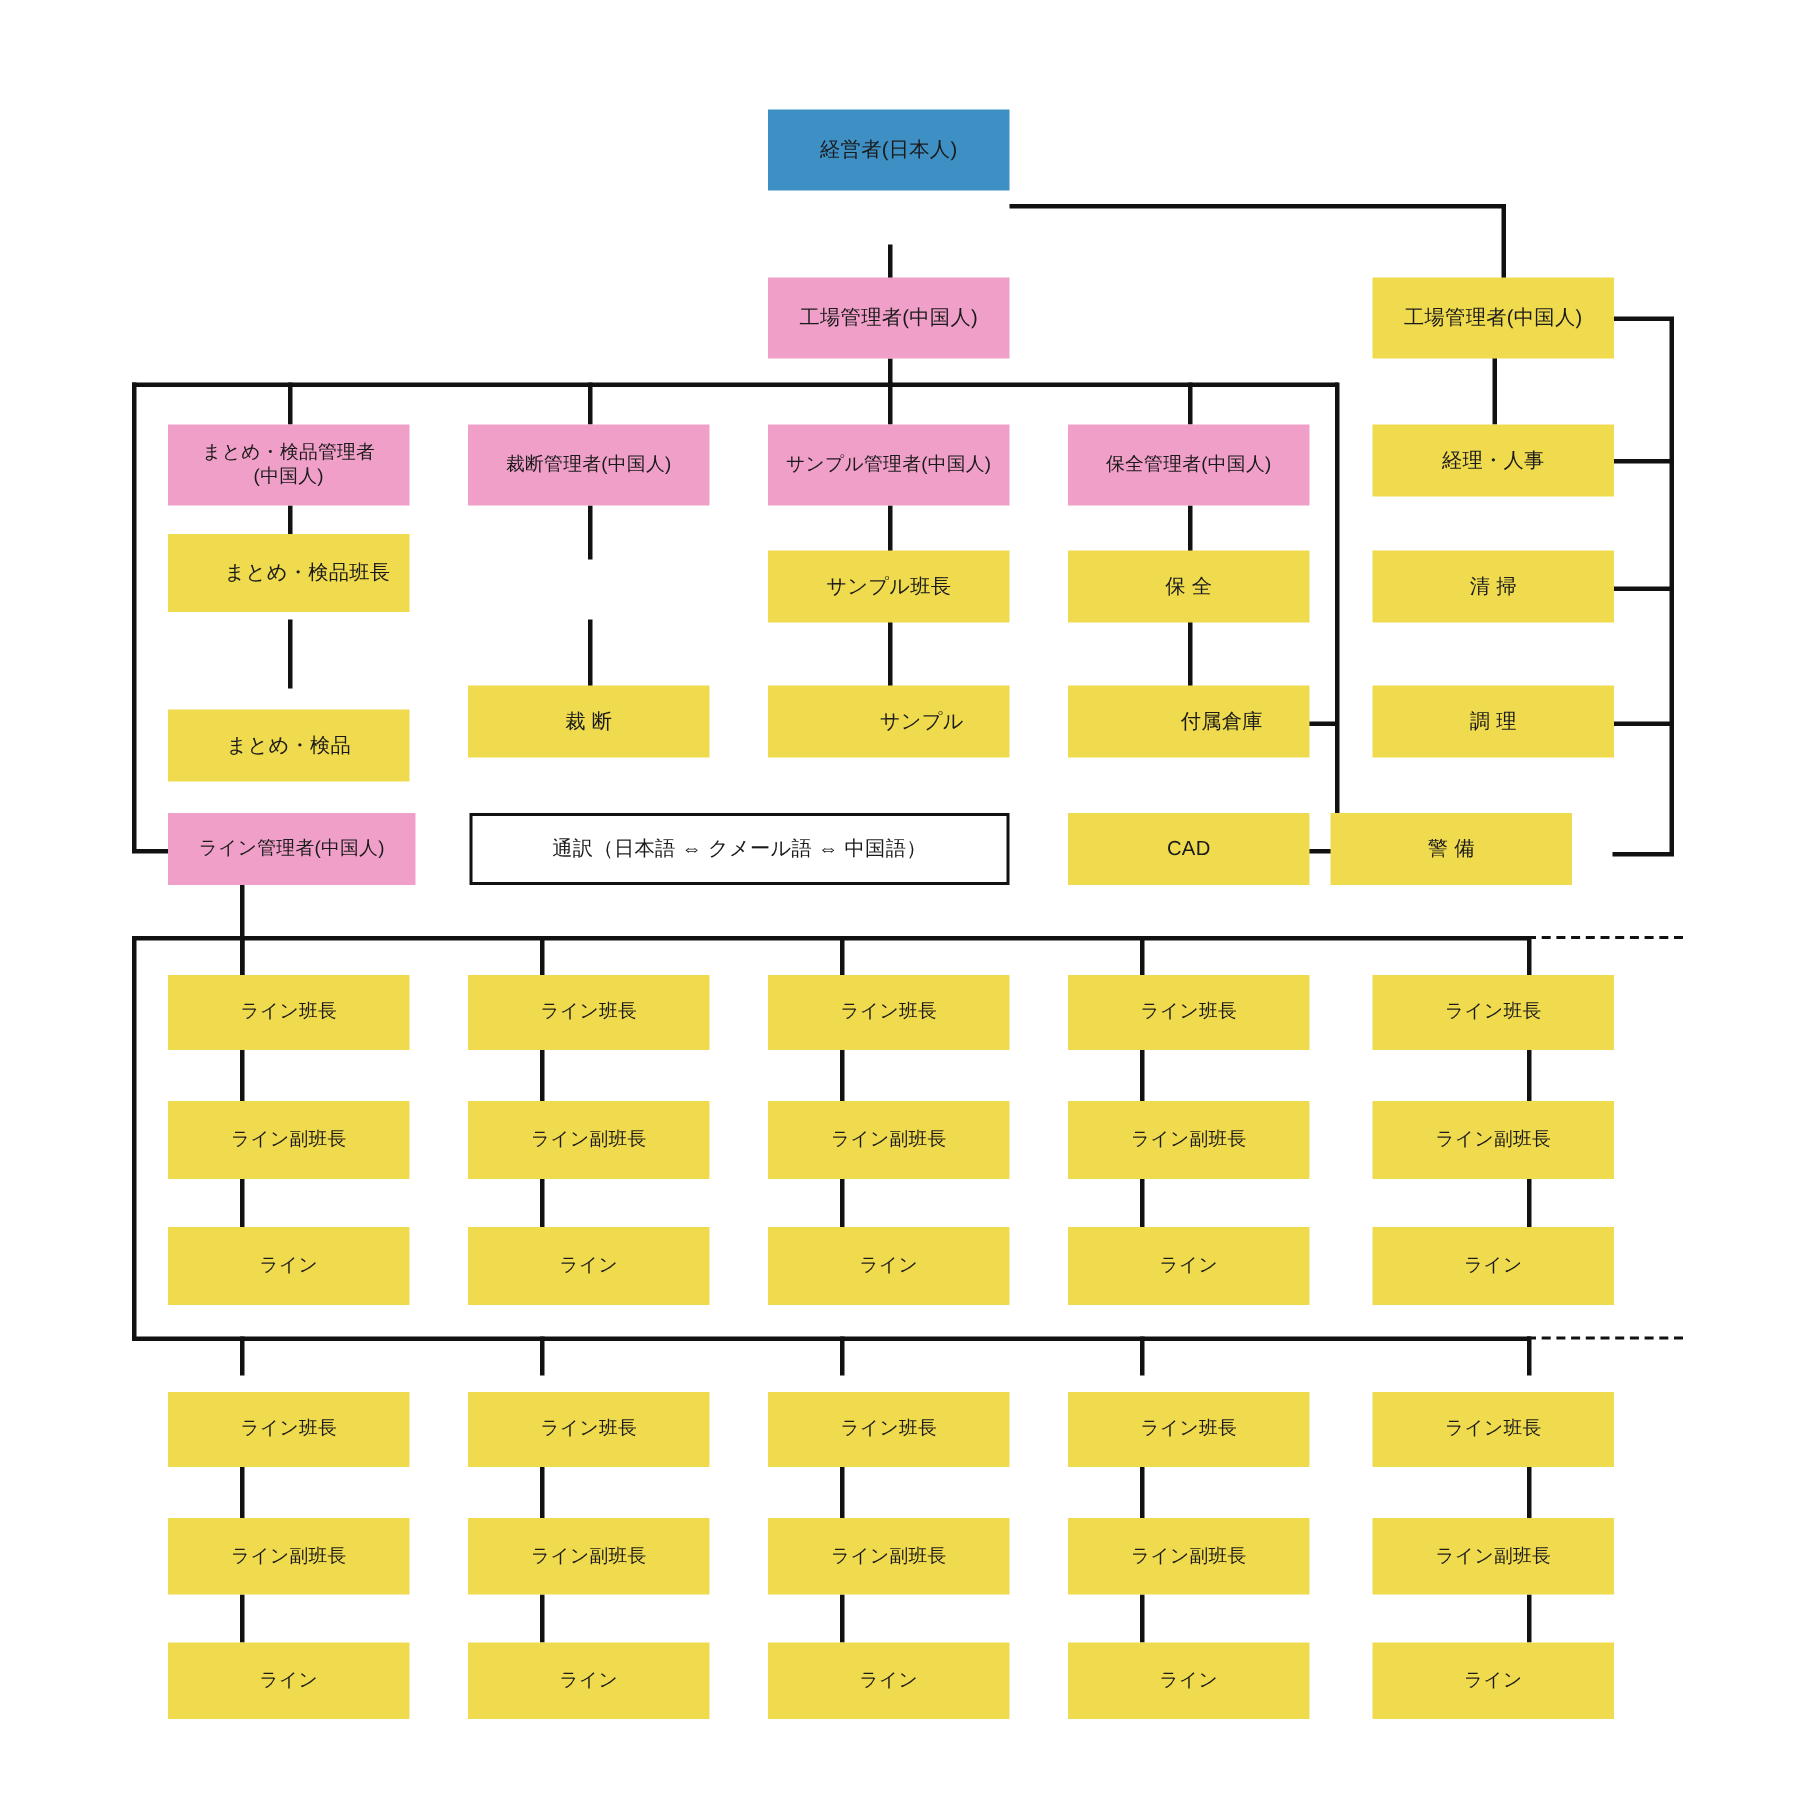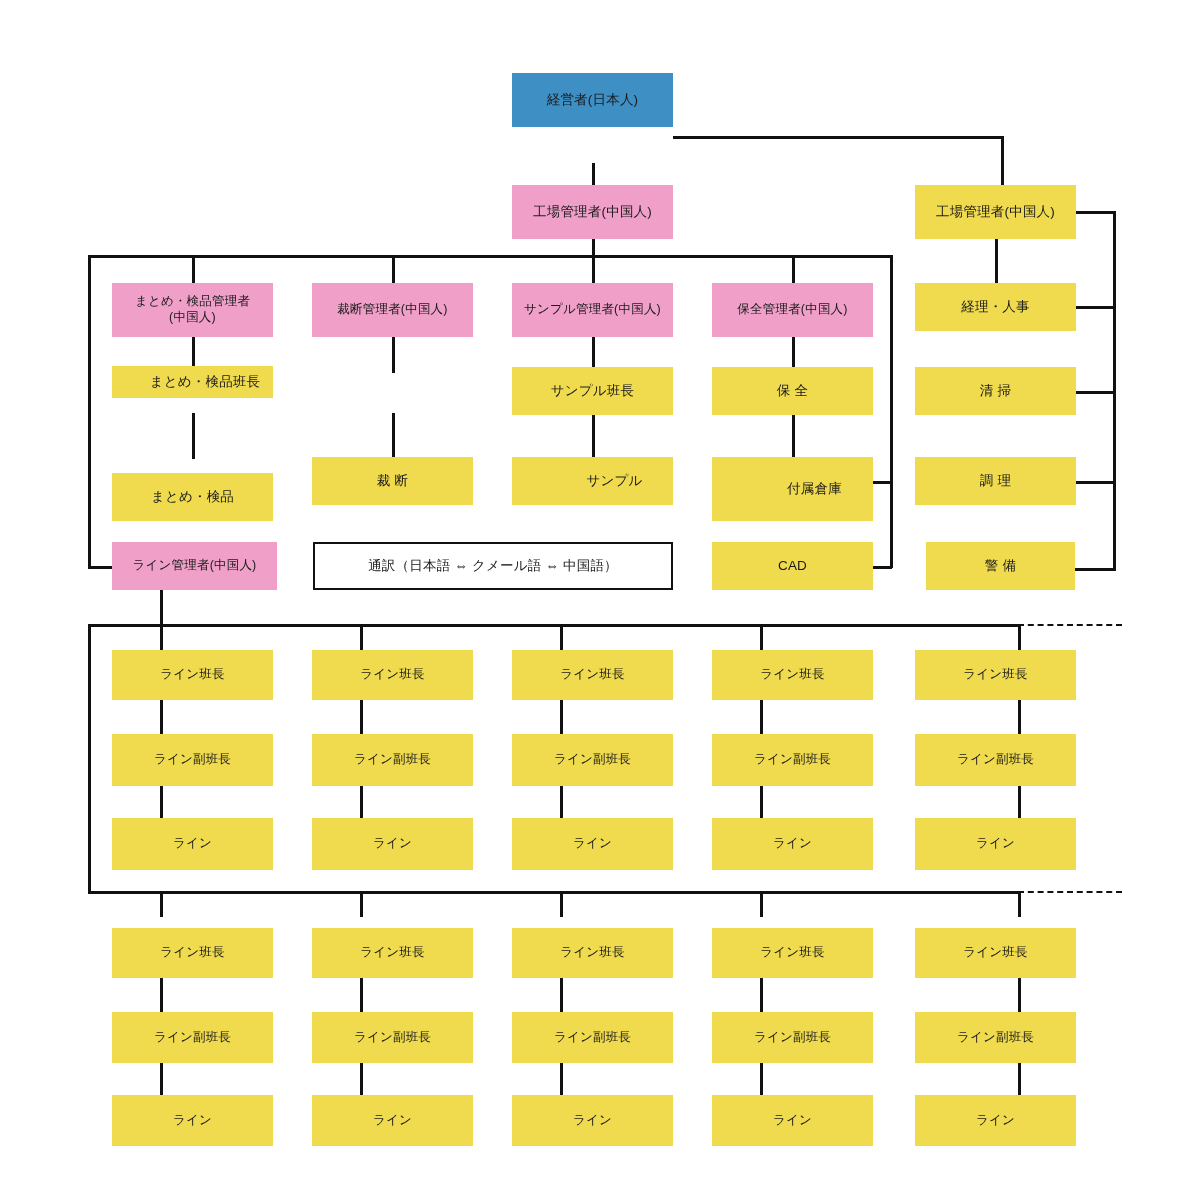--- a/index.html
+++ b/index.html
@@ -148,35 +148,35 @@
 
   <div class="node yellow" style="left:915px; top:185px; width:161px; height:54px;">工場管理者(中国人)</div>
 
   <div class="node pink sm" style="left:112px; top:283px; width:161px; height:54px;">まとめ・検品管理者
 (中国人)</div>
   <div class="node pink sm" style="left:312px; top:283px; width:161px; height:54px;">裁断管理者(中国人)</div>
   <div class="node pink sm" style="left:512px; top:283px; width:161px; height:54px;">サンプル管理者(中国人)</div>
   <div class="node pink sm" style="left:712px; top:283px; width:161px; height:54px;">保全管理者(中国人)</div>
   <div class="node yellow" style="left:915px; top:283px; width:161px; height:48px;">経理・人事</div>
 
-  <div class="node yellow" style="left:112px; top:366px; width:161px; height:32px;padding-left:25px;">まとめ・検品班長</div>
+  <div class="node yellow" style="left:112px; top:356px; width:161px; height:52px;padding-left:25px;">まとめ・検品班長</div>
   <div class="node yellow" style="left:512px; top:367px; width:161px; height:48px;">サンプル班長</div>
   <div class="node yellow" style="left:712px; top:367px; width:161px; height:48px;">保 全</div>
   <div class="node yellow" style="left:915px; top:367px; width:161px; height:48px;">清 掃</div>
 
   <div class="node yellow" style="left:112px; top:457px; width:161px; height:48px;margin-top:16px;">まとめ・検品</div>
   <div class="node yellow" style="left:312px; top:457px; width:161px; height:48px;">裁 断</div>
   <div class="node yellow" style="left:512px; top:457px; width:161px; height:48px;padding-left:44px;">サンプル</div>
-  <div class="node yellow" style="left:712px; top:457px; width:161px; height:64px;padding-left:44px;">付属倉庫</div>
+  <div class="node yellow" style="left:712px; top:457px; width:161px; height:48px;padding-left:44px;">付属倉庫</div>
   <div class="node yellow" style="left:915px; top:457px; width:161px; height:48px;">調 理</div>
 
   <div class="node pink sm" style="left:112px; top:542px; width:165px; height:48px;">ライン管理者(中国人)</div>
   <div class="node yellow" style="left:712px; top:542px; width:161px; height:48px;">CAD</div>
   <div class="node white" style="left:313px; top:542px; width:360px; height:48px;">通訳（日本語 ⇔ クメール語 ⇔ 中国語）</div>
-  <div class="node yellow" style="left:926px; top:542px; width:149px; height:48px;">警 備</div>
+  <div class="node yellow" style="left:887px; top:542px; width:161px; height:48px;">警 備</div>
 
   <div class="node yellow sm" style="left:112px; top:650px; width:161px; height:50px;">ライン班長</div>
   <div class="node yellow sm" style="left:312px; top:650px; width:161px; height:50px;">ライン班長</div>
   <div class="node yellow sm" style="left:512px; top:650px; width:161px; height:50px;">ライン班長</div>
   <div class="node yellow sm" style="left:712px; top:650px; width:161px; height:50px;">ライン班長</div>
   <div class="node yellow sm" style="left:915px; top:650px; width:161px; height:50px;">ライン班長</div>
 
   <div class="node yellow sm" style="left:112px; top:734px; width:161px; height:52px;">ライン副班長</div>
   <div class="node yellow sm" style="left:312px; top:734px; width:161px; height:52px;">ライン副班長</div>
   <div class="node yellow sm" style="left:512px; top:734px; width:161px; height:52px;">ライン副班長</div>

